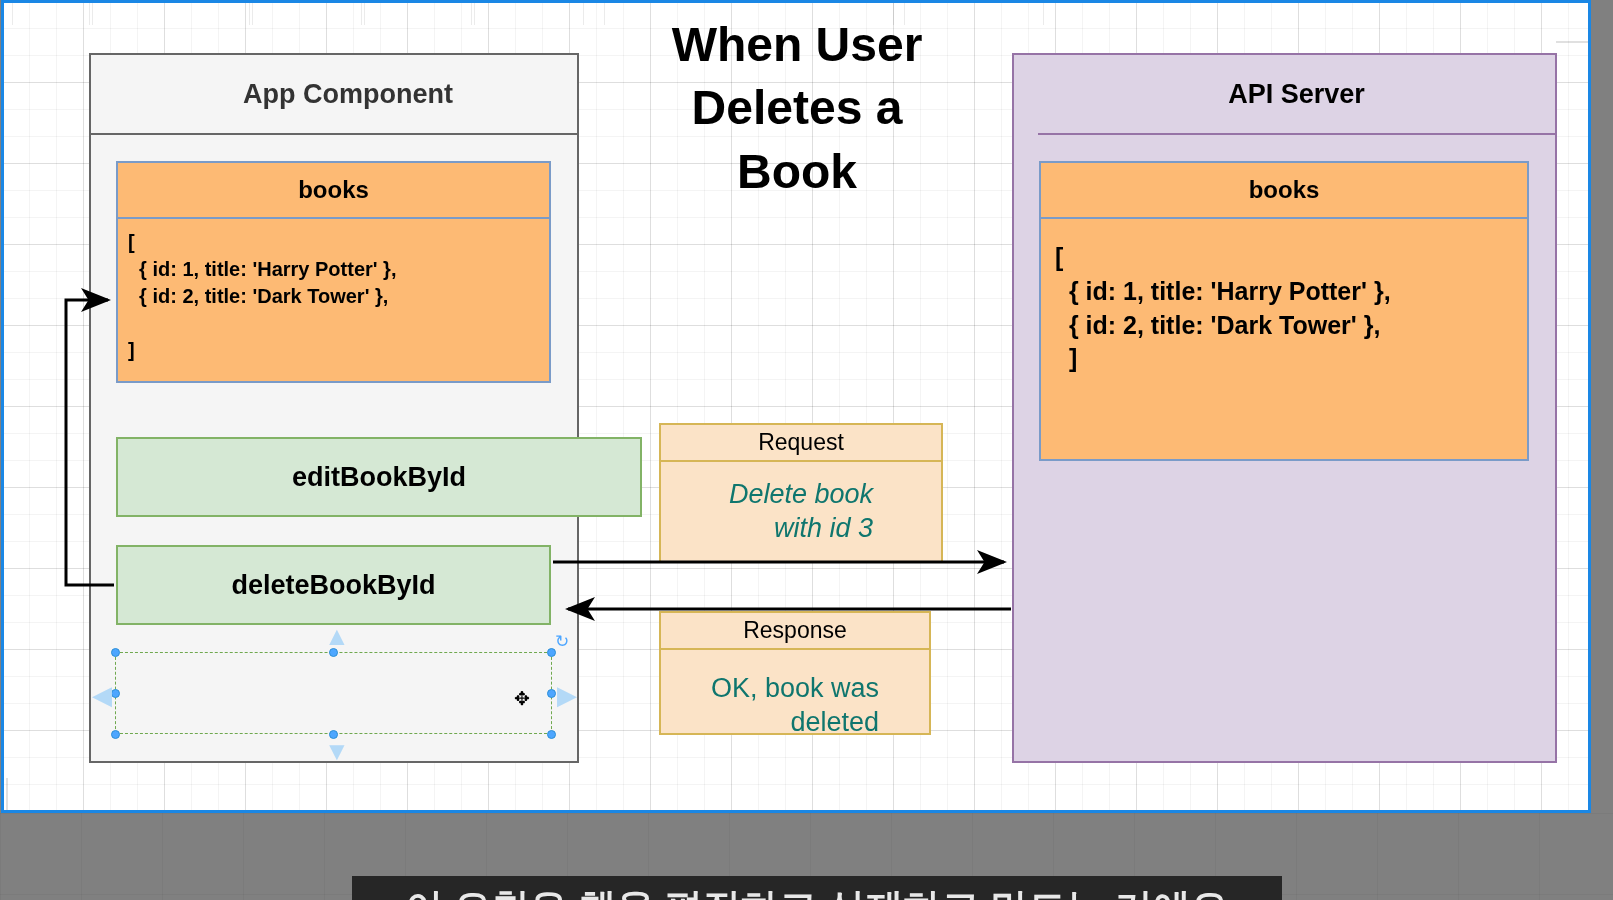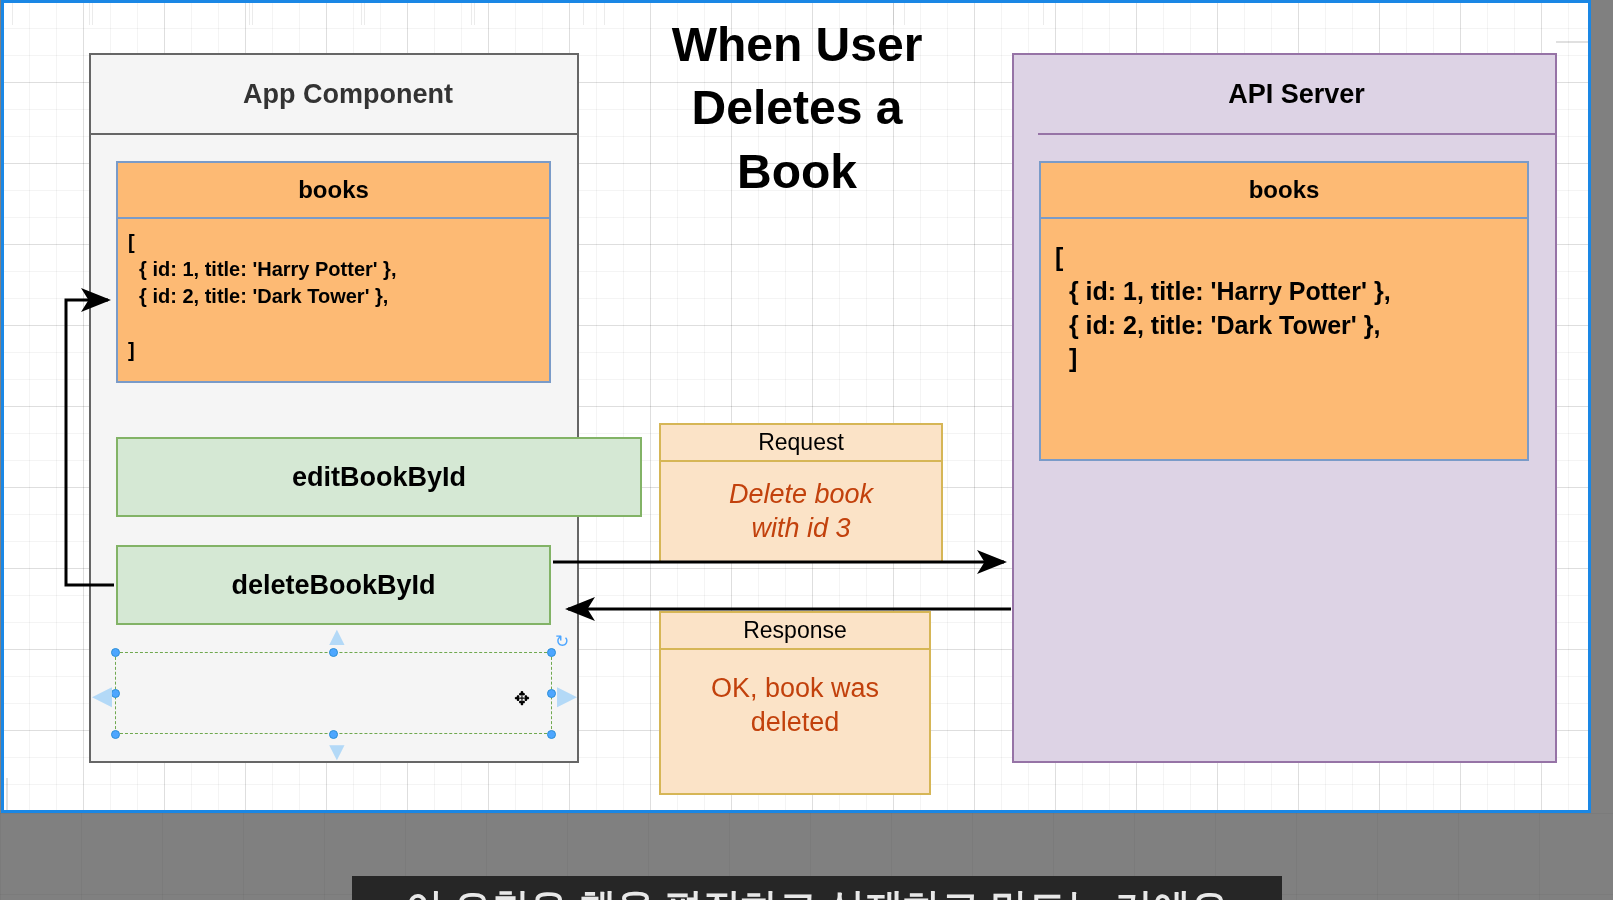--- a/index.html
+++ b/index.html
@@ -159,24 +159,24 @@
     display: flex;
     align-items: center;
     justify-content: center;
     font-size: 23px;
     color: #000;
   }
   .box-orange .bx-text {
     display: flex;
     align-items: center;
     justify-content: center;
-    text-align: center;
+    text-align: right;
     font-size: 27px;
     line-height: 1.25;
-    color: #c2410c;
+    color: #0f766e;
     padding: 0 6px;
   }
   .italic { font-style: italic; }
 
   
   #diagram-title {
     position: absolute;
     left: 628px; top: 10px;
     width: 330px;
     text-align: center;
@@ -318,21 +318,21 @@
     <div class="sel-arrow" style="left:553px; top:679px;">▶</div>
     <div class="sel-rotate" style="left:551px; top:630px;">↻</div>
     <div class="move-cursor" style="left:510px; top:686px;">✥</div>
 
     <div class="shape box-orange" style="left:655px; top:420px; width:284px; height:140px;">
       <div class="bx-head">Request</div>
       <div class="bx-text italic" style="height:99px; white-space:pre-line;"><span>Delete book
 with id 3</span></div>
     </div>
 
-    <div class="shape box-orange" style="left:655px; top:608px; width:272px; height:184px;">
+    <div class="shape box-orange" style="left:655px; top:608px; width:272px; height:124px;">
       <div class="bx-head">Response</div>
       <div class="bx-text" style="height:111px; white-space:pre-line;"><span>OK, book was
 deleted</span></div>
     </div>
 
     <div class="shape panel-purple" style="left:1008px; top:50px; width:545px; height:710px;">
       <div class="panel-title">API Server</div>
     </div>
 
     <div class="shape box-blue" style="left:1035px; top:158px; width:490px; height:300px;">

